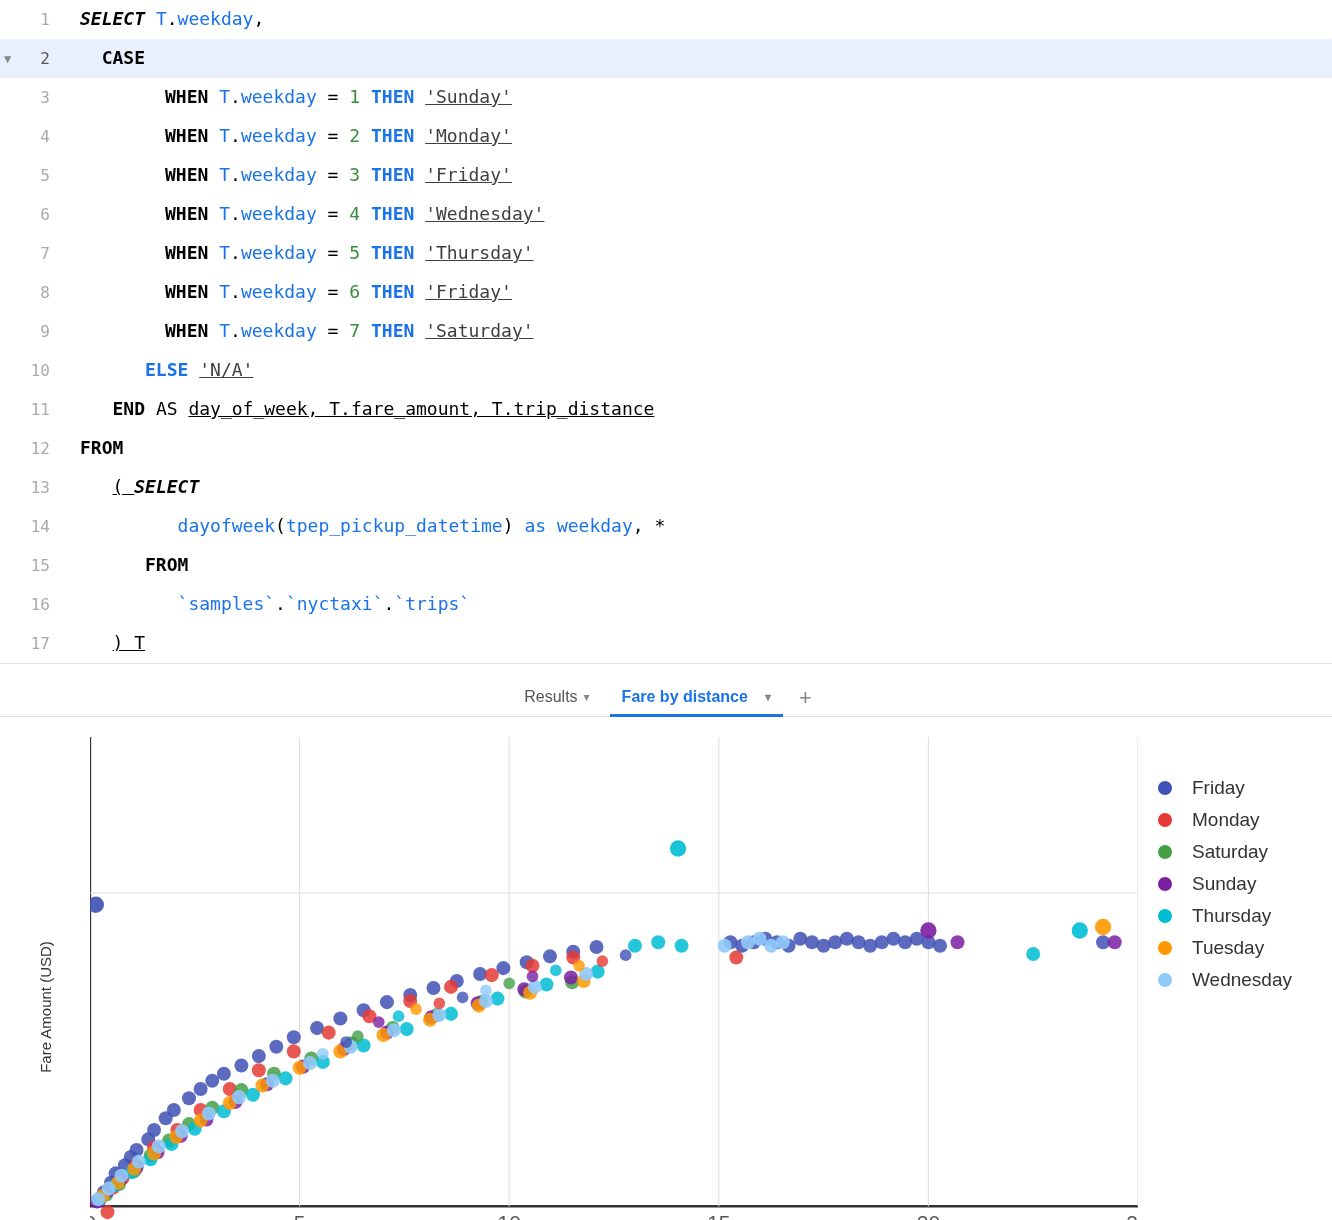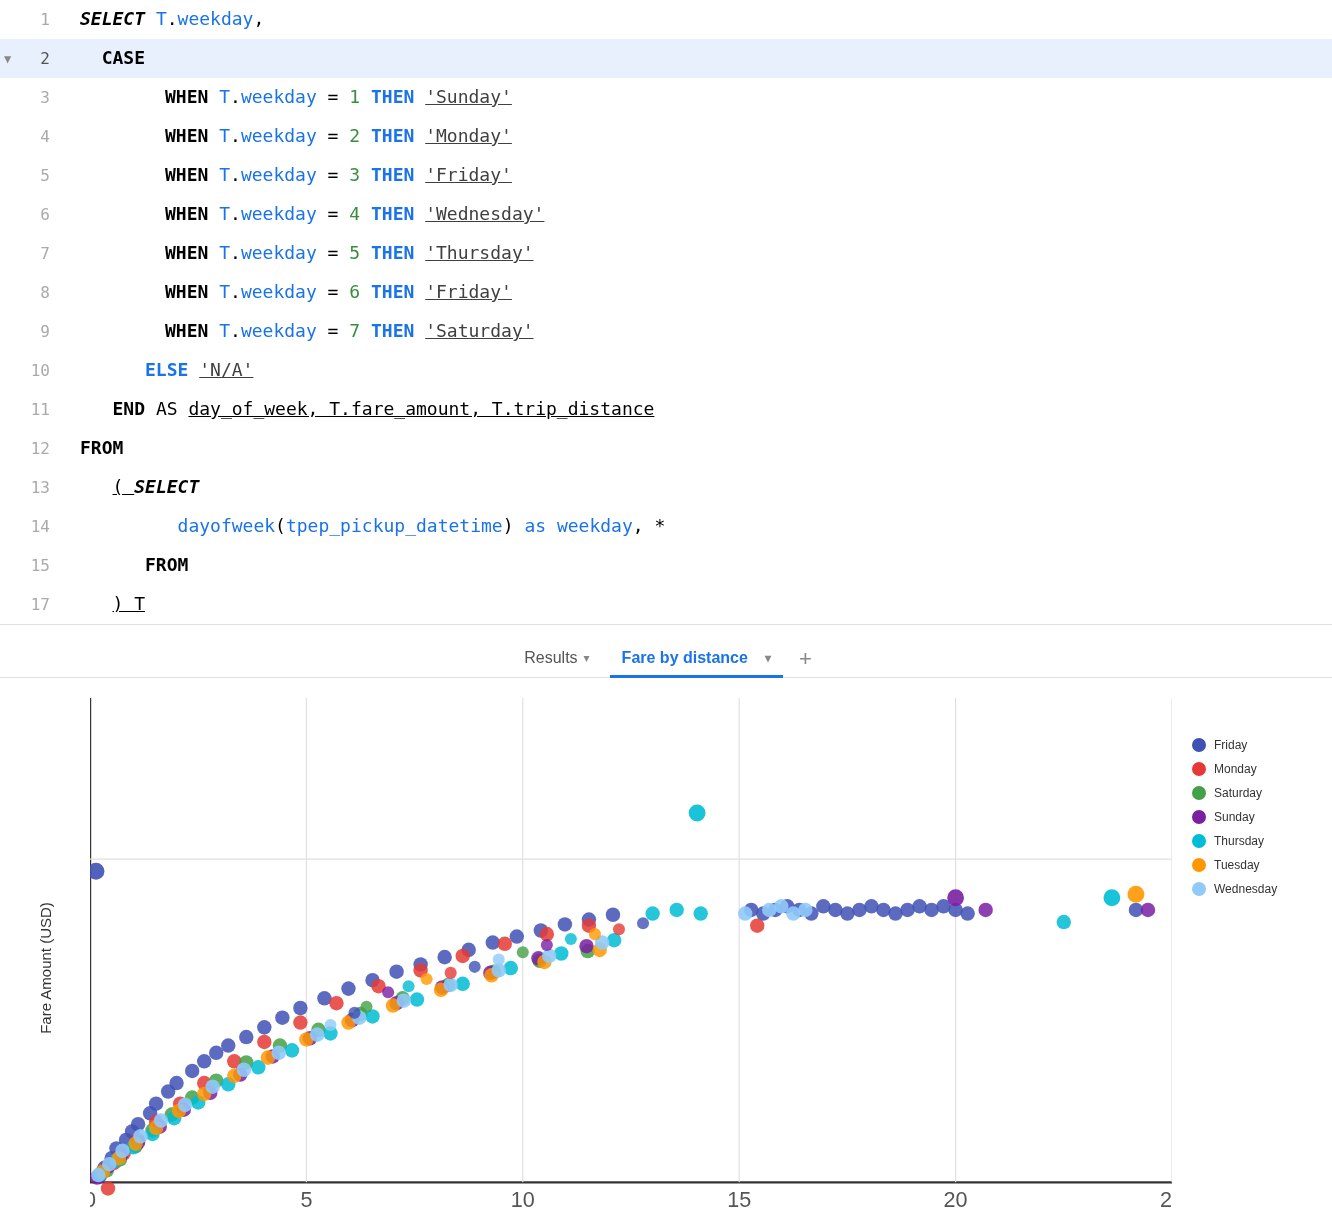--- a/index.html
+++ b/index.html
@@ -153,22 +153,22 @@
       display: flex;
       flex-direction: column;
       gap: 10px;
       padding: 40px 20px 20px 20px;
       min-width: 140px;
     }
 
     .legend-item {
       display: flex;
       align-items: center;
-      gap: 8px;
-      font-size: 12px;
+      gap: 20px;
+      font-size: 19px;
       color: #333;
     }
 
     .legend-dot {
       width: 14px;
       height: 14px;
       border-radius: 50%;
       flex-shrink: 0;
     }
   </style>
@@ -229,20 +229,24 @@
       <span class="line-num">13</span>
       <span class="code-content">   <span class="plain">( </span><span class="kw-select">SELECT</span></span>
     </div>
     <div class="code-line">
       <span class="line-num">14</span>
       <span class="code-content">         <span class="fn">dayofweek</span>(<span class="col">tpep_pickup_datetime</span>) <span class="fn">as</span> <span class="col">weekday</span>, *</span>
     </div>
     <div class="code-line">
       <span class="line-num">15</span>
       <span class="code-content">      <span class="kw-from">FROM</span></span>
+    </div>
+    <div class="code-line">
+      <span class="line-num">16</span>
+      <span class="code-content">         <span class="tbl">`samples`</span>.<span class="tbl">`nyctaxi`</span>.<span class="tbl">`trips`</span></span>
     </div>
     <div class="code-line">
       <span class="line-num">17</span>
       <span class="code-content">   <span class="plain">) T</span></span>
     </div>
   </div>
 
 <div class="tabs-bar">
 
 <div class="tab-item">

